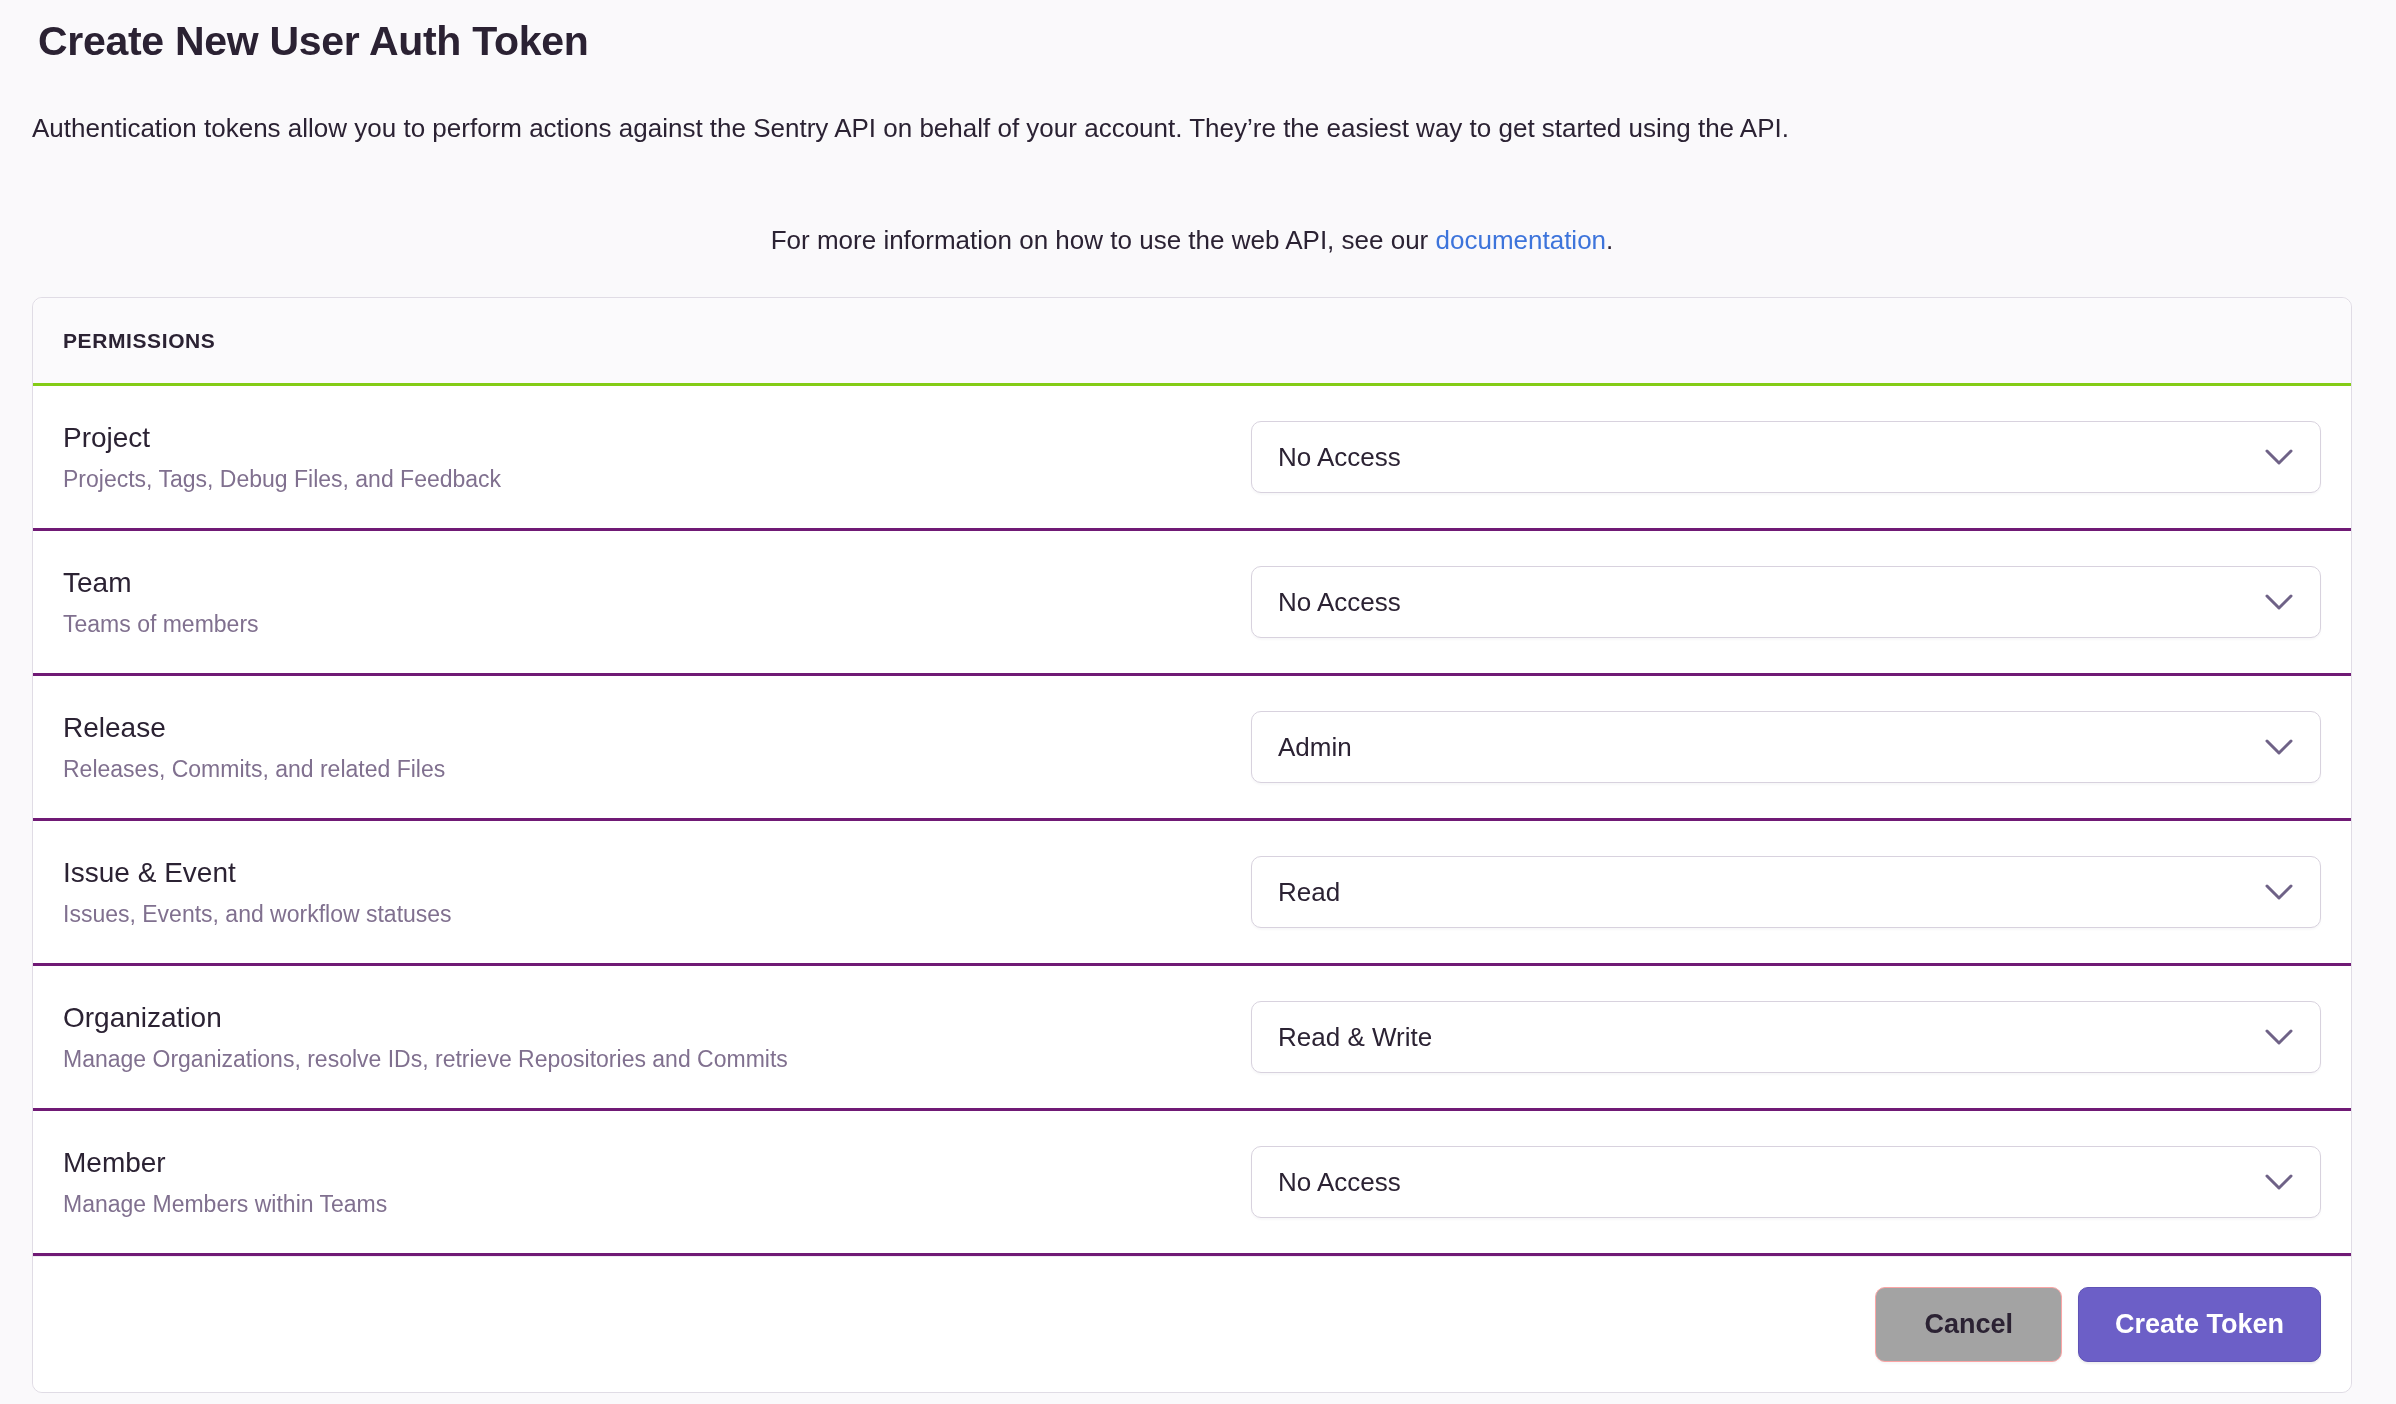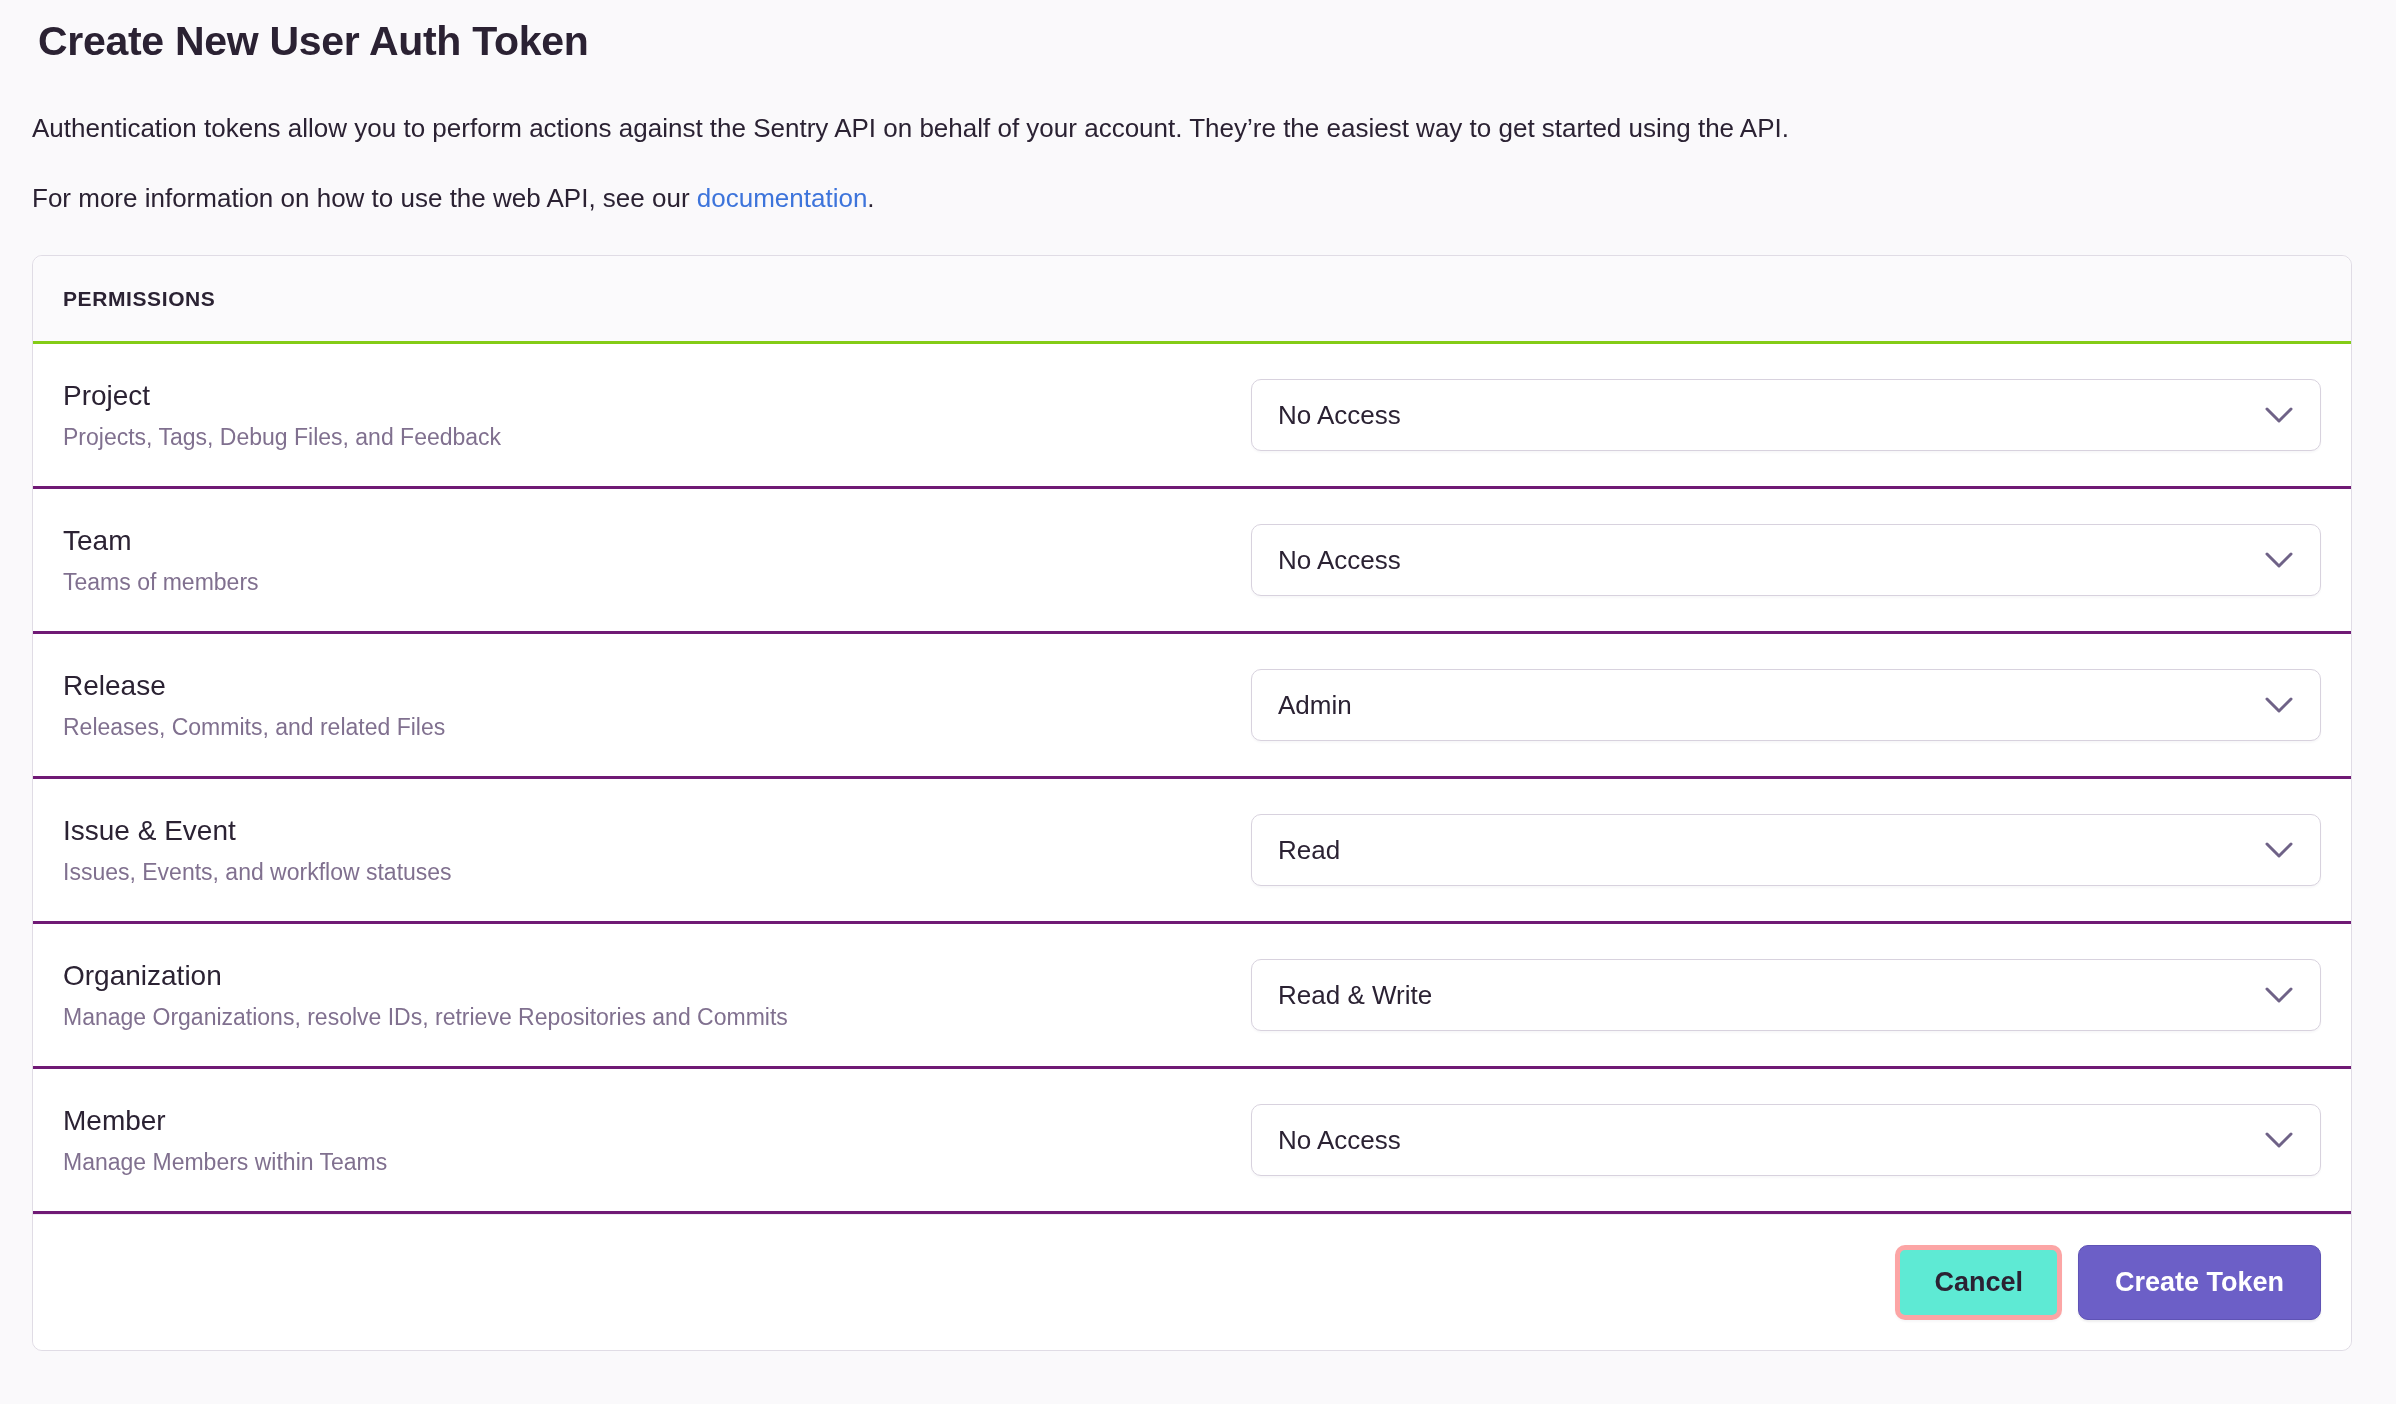--- a/index.html
+++ b/index.html
@@ -19,24 +19,25 @@
     color: #2B2233;
     margin-left: 6px;
   }
   .intro {
     margin-top: 46px;
     font-size: 26px;
     line-height: 34px;
     color: #2B2233;
   }
   .more-info {
-    margin-top: 36px;
+    margin-top: 78px;
     font-size: 26px;
     line-height: 34px;
     color: #2B2233;
+    text-align: center;
   }
   .doc-link {
     color: #3D74DB;
     text-decoration: none;
     cursor: pointer;
   }
 
   .panel {
     margin-top: 40px;
     background: #FFFFFF;
@@ -110,23 +111,23 @@
     height: 75px;
     display: flex;
     align-items: center;
     border-radius: 10px;
     font-family: "Liberation Sans", sans-serif;
     font-size: 27px;
     font-weight: 700;
     cursor: pointer;
   }
   .btn-cancel {
-    padding: 0 34px;
-    background: #5eead4;
-    border: 5px solid #fca5a5;
+    padding: 0 48px;
+    background: #a3a3a3;
+    border: 1px solid #fca5a5;
     color: #2B2233;
     box-shadow: 0 2px 2px rgba(43,34,51,0.03);
   }
   .btn-primary {
     padding: 0 36px;
     background: #6C5FC7;
     border: 1px solid #5F53B5;
     color: #FFFFFF;
     box-shadow: 0 2px 2px rgba(43,34,51,0.08);
   }

